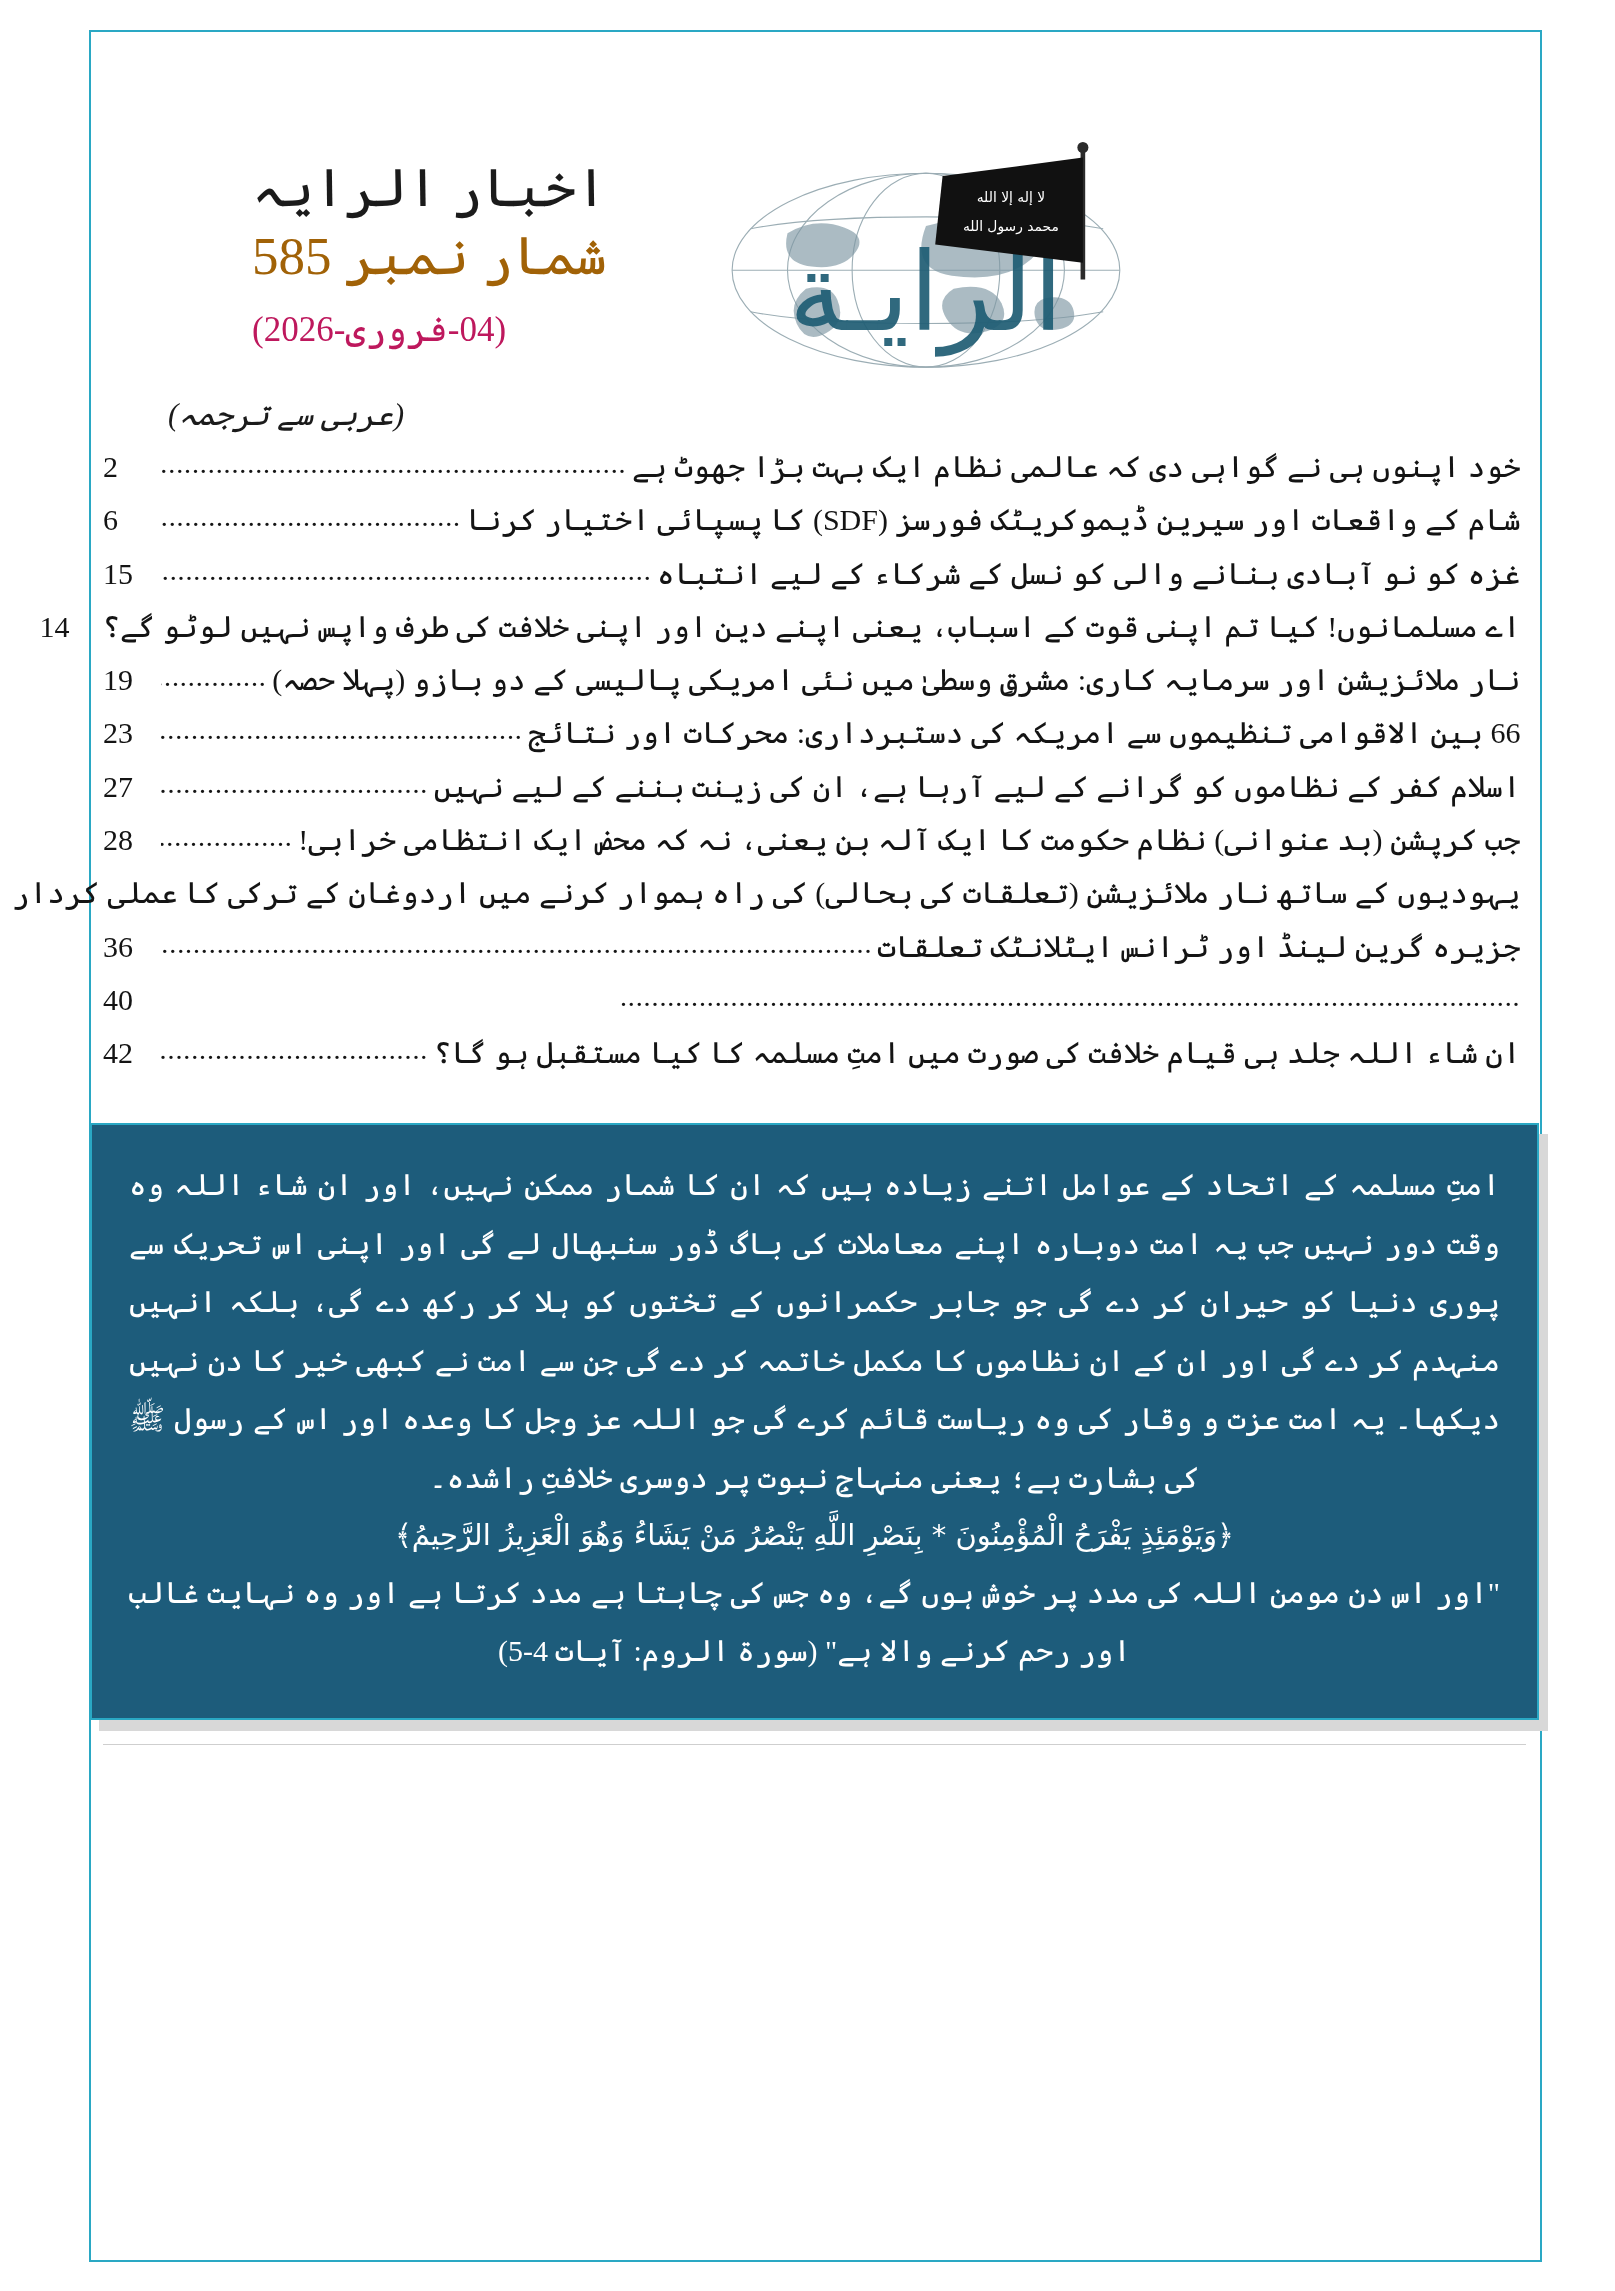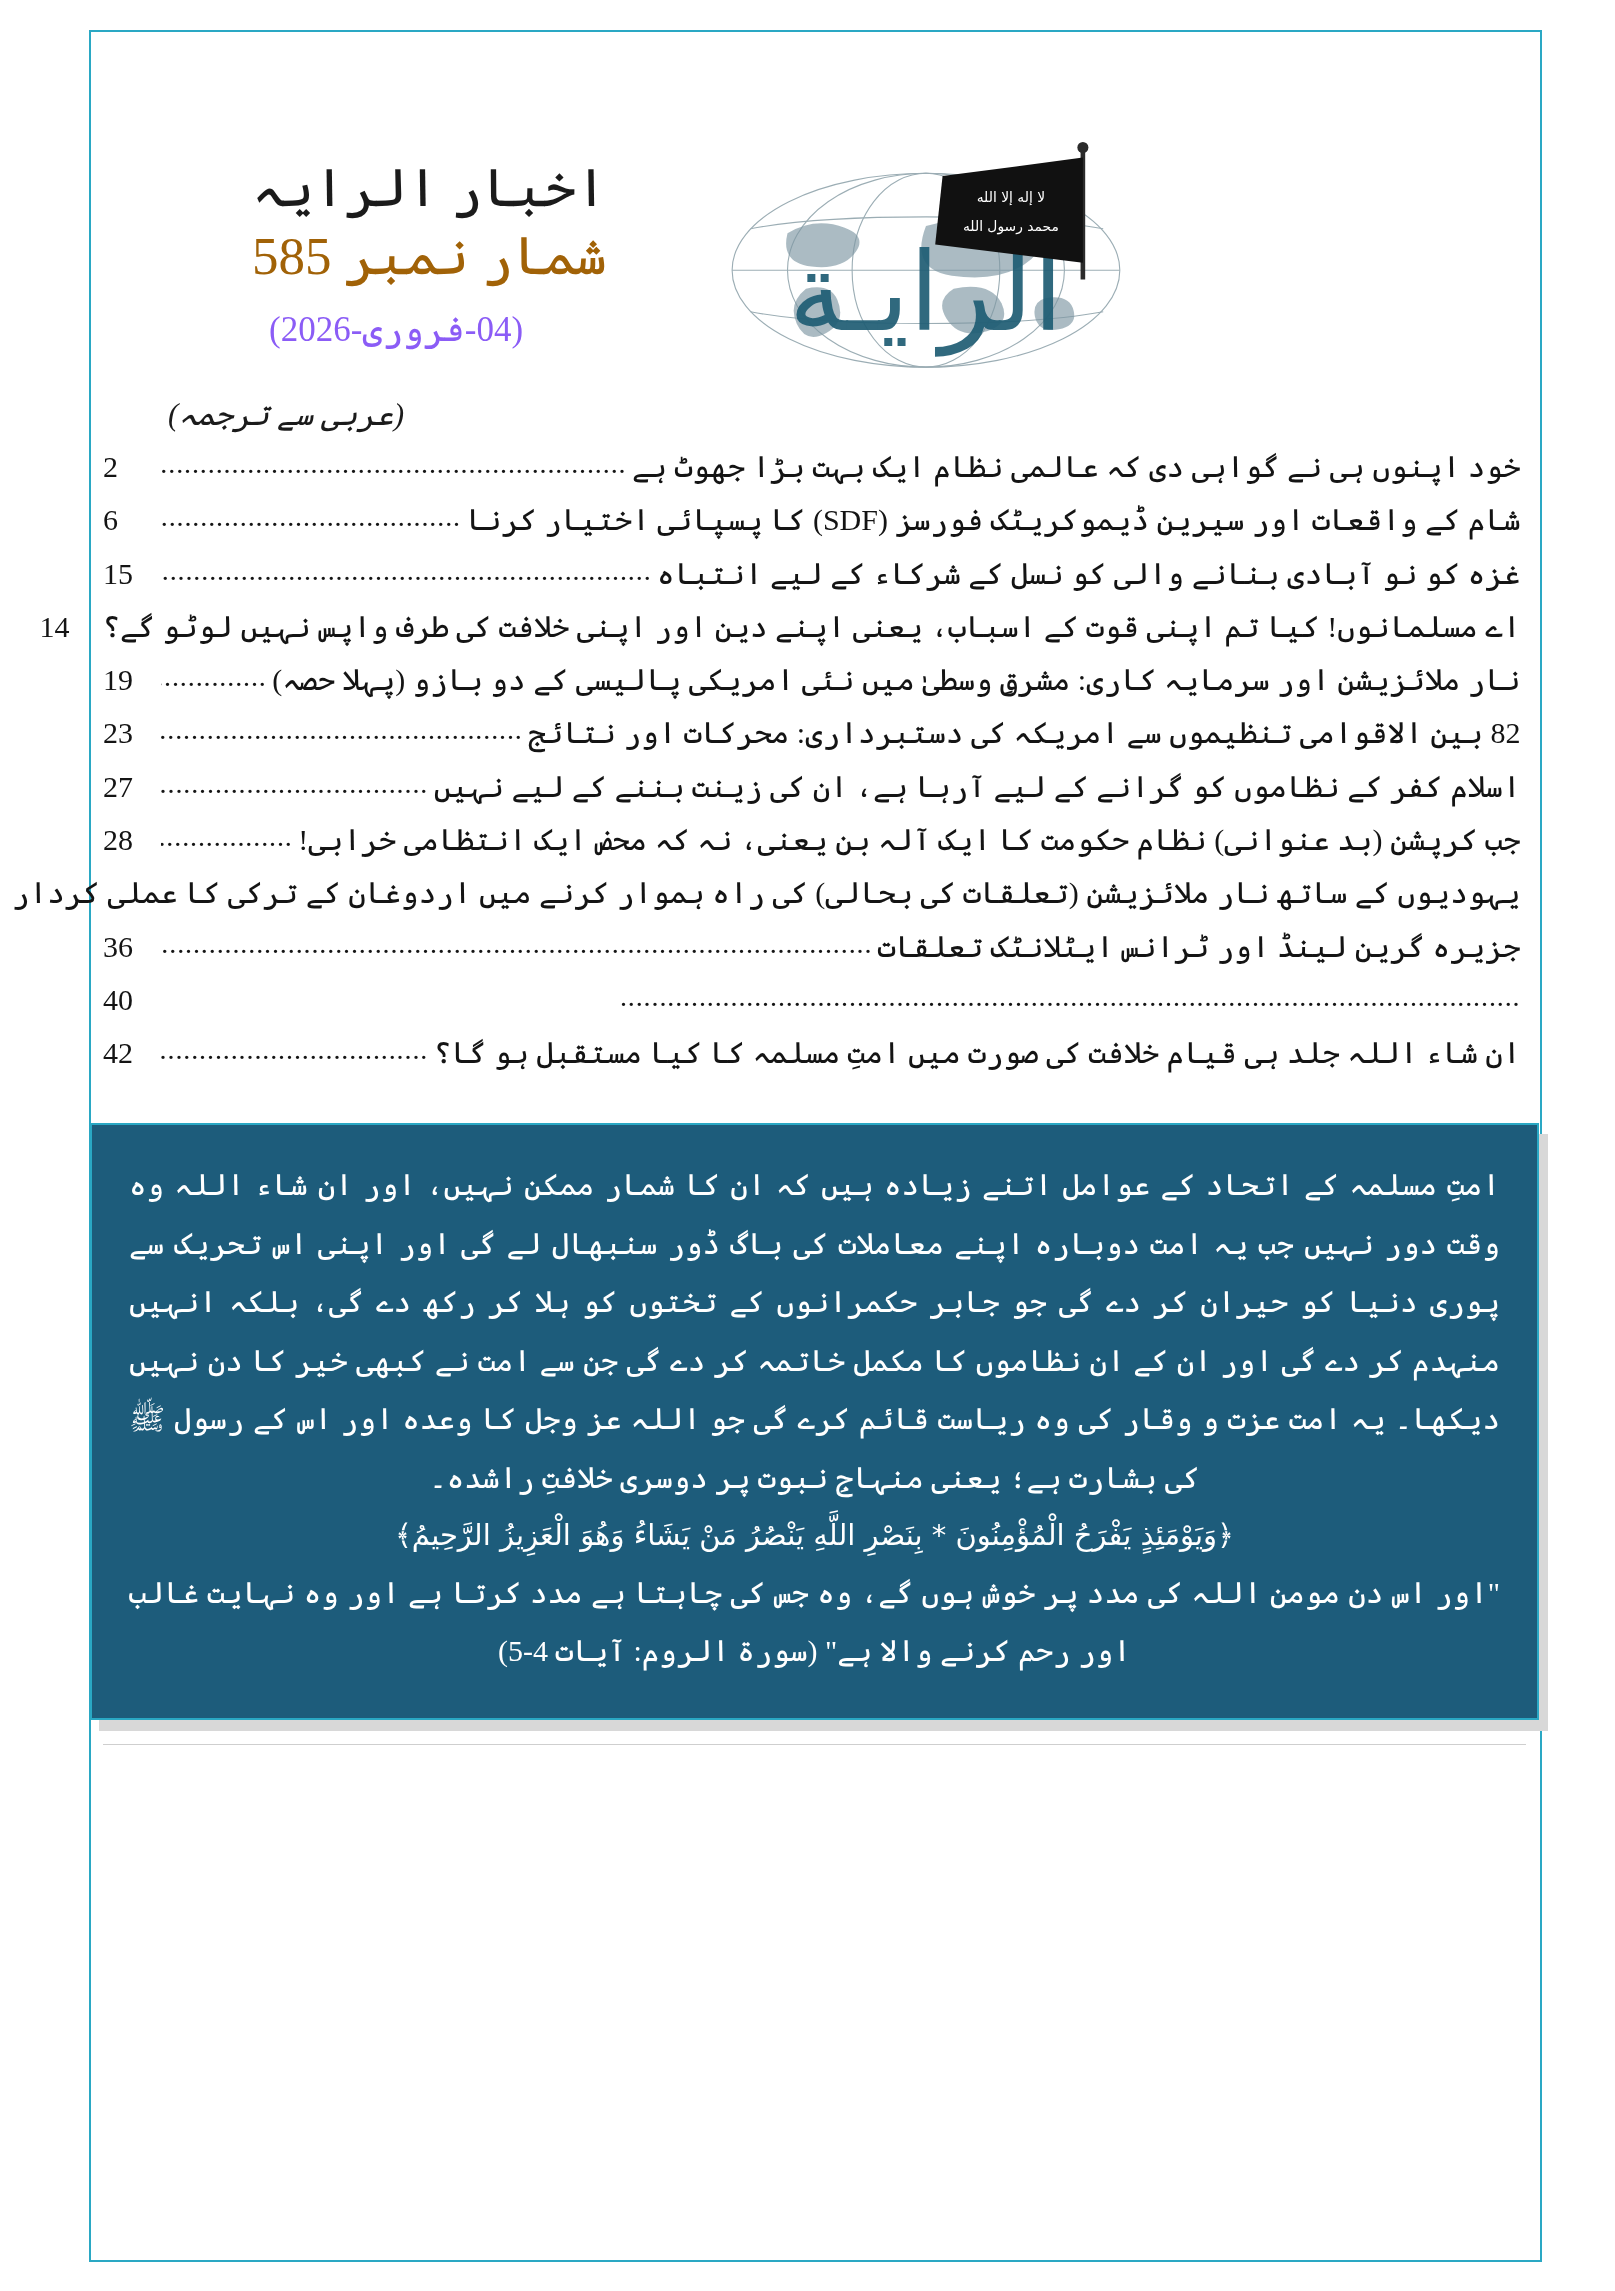--- a/index.html
+++ b/index.html
@@ -67,23 +67,22 @@
   .title-line2 {
     font-family: Liberation Serif, serif;
     font-size: 53px;
     color: #a16207;
     line-height: 1.35;
     white-space: nowrap;
   }
   .title-date {
     margin-top: 16.6px;
     font-size: 35px;
-    color: #8b5cf6;
-    white-space: nowrap;
-    margin-left: 17px;
+    color: #be185d;
+    white-space: nowrap;
   }
 
   
   .toc {
     position: relative;
     margin-top: 5.5px;
     direction: rtl;
   }
   .toc-note {
     text-align: left;
@@ -247,21 +246,21 @@
         <span class="toc-page">14</span>
       </div>
 
       <div class="toc-row">
         <span class="toc-text">نار ملائزیشن اور سرمایہ کاری: مشرقِ وسطیٰ میں نئی امریکی پالیسی کے دو بازو (پہلا حصہ)</span>
         <span class="toc-dots">..................................................................................................................</span>
         <span class="toc-page">19</span>
       </div>
 
       <div class="toc-row">
-        <span class="toc-text">82 بین الاقوامی تنظیموں سے امریکہ کی دستبرداری: محرکات اور نتائج</span>
+        <span class="toc-text">66 بین الاقوامی تنظیموں سے امریکہ کی دستبرداری: محرکات اور نتائج</span>
         <span class="toc-dots">..................................................................................................................</span>
         <span class="toc-page">23</span>
       </div>
 
       <div class="toc-row">
         <span class="toc-text">اسلام کفر کے نظاموں کو گرانے کے لیے آرہا ہے، ان کی زینت بننے کے لیے نہیں</span>
         <span class="toc-dots">..................................................................................................................</span>
         <span class="toc-page">27</span>
       </div>
 

